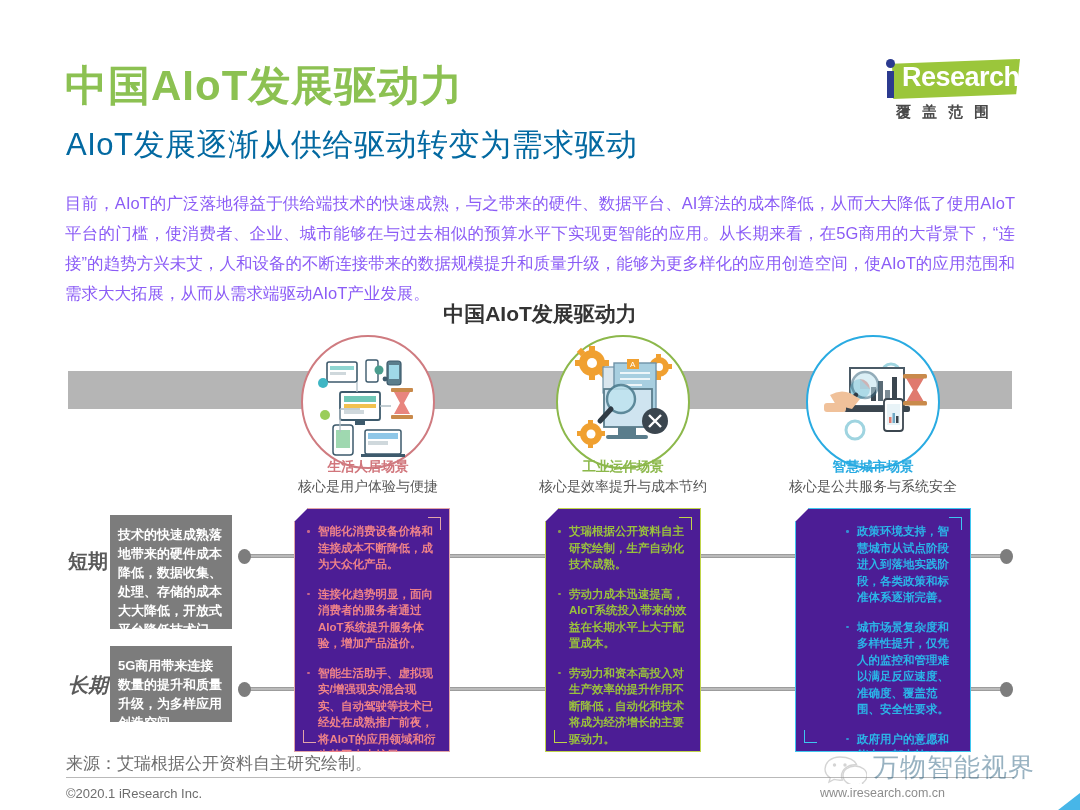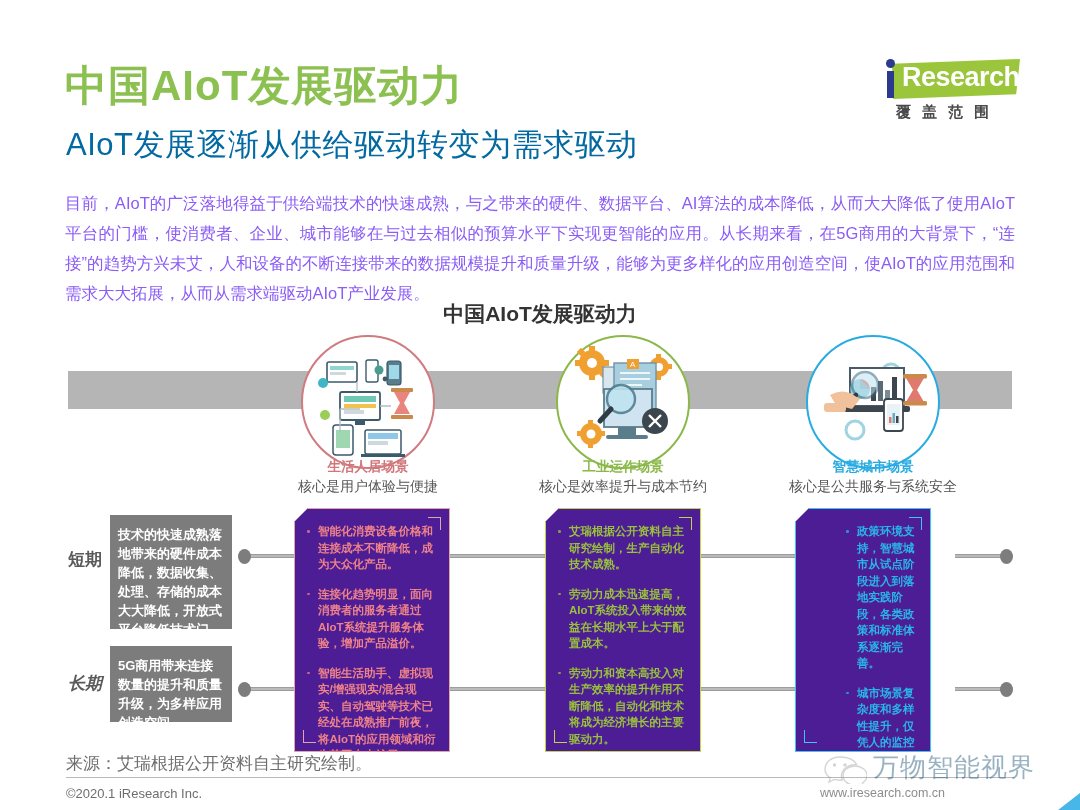--- a/index.html
+++ b/index.html
@@ -58,21 +58,21 @@
   .scene-desc{position:absolute;width:300px;text-align:center;
     font-size:14px;color:#555555;}
   .sl1{left:218px;top:458px;color:#d1767c;}
   .sd1{left:218px;top:478px;}
   .sl2{left:473px;top:458px;color:#8cb84b;}
   .sd2{left:473px;top:478px;}
   .sl3{left:723px;top:458px;color:#29abe2;}
   .sd3{left:723px;top:478px;}
 
   
-  .row-label{position:absolute;left:68px;font-size:17px;font-weight:bold;color:#5a5a5a;}
+  .row-label{position:absolute;left:68px;font-size:20px;font-weight:bold;color:#5a5a5a;}
   .rl-short{top:548px;}
   .rl-long{top:672px;font-style:italic;}
 
   
   .gbox{position:absolute;left:110px;width:122px;background:#7c7c7c;color:#ffffff;
     font-size:13px;line-height:19px;font-weight:bold;padding:10px 8px;box-sizing:border-box;}
   .gbox-short{top:515px;height:114px;}
   .gbox-long{top:646px;height:76px;}
 
   
@@ -80,21 +80,21 @@
     background:linear-gradient(180deg,#8e8e8e 0%,#c9c9c9 50%,#8e8e8e 100%);}
   .dot{position:absolute;width:13px;height:15px;border-radius:50%;background:#7d7d7d;}
 
   
   .cbox{position:absolute;top:508px;height:244px;box-sizing:border-box;
     background:#4c1d95;padding:14px 10px 10px 10px;}
   .cbox.pink{left:294px;width:156px;border:1.5px solid #e2a5a8;
     clip-path:polygon(14px 0,100% 0,100% 100%,0 100%,0 14px);}
   .cbox.green{left:545px;width:156px;border:1.5px solid #c0d44a;
     clip-path:polygon(14px 0,100% 0,100% 100%,0 100%,0 14px);}
-  .cbox.blue{left:795px;width:136px;border:1.5px solid #3ec6f0;
+  .cbox.blue{left:795px;width:176px;border:1.5px solid #3ec6f0;
     clip-path:polygon(14px 0,100% 0,100% 100%,0 100%,0 14px);padding-left:48px;}
 
   .corner{position:absolute;width:13px;height:13px;box-sizing:border-box;}
   .corner.tr{right:8px;top:8px;border-top:1.5px solid;border-right:1.5px solid;}
   .corner.bl{left:8px;bottom:8px;border-bottom:1.5px solid;border-left:1.5px solid;}
   .pink .corner{border-color:#e2a5a8;}
   .green .corner{border-color:#c0d44a;}
   .blue .corner{border-color:#3ec6f0;}
 
   .bullets{list-style:none;margin:0;padding:0;}

